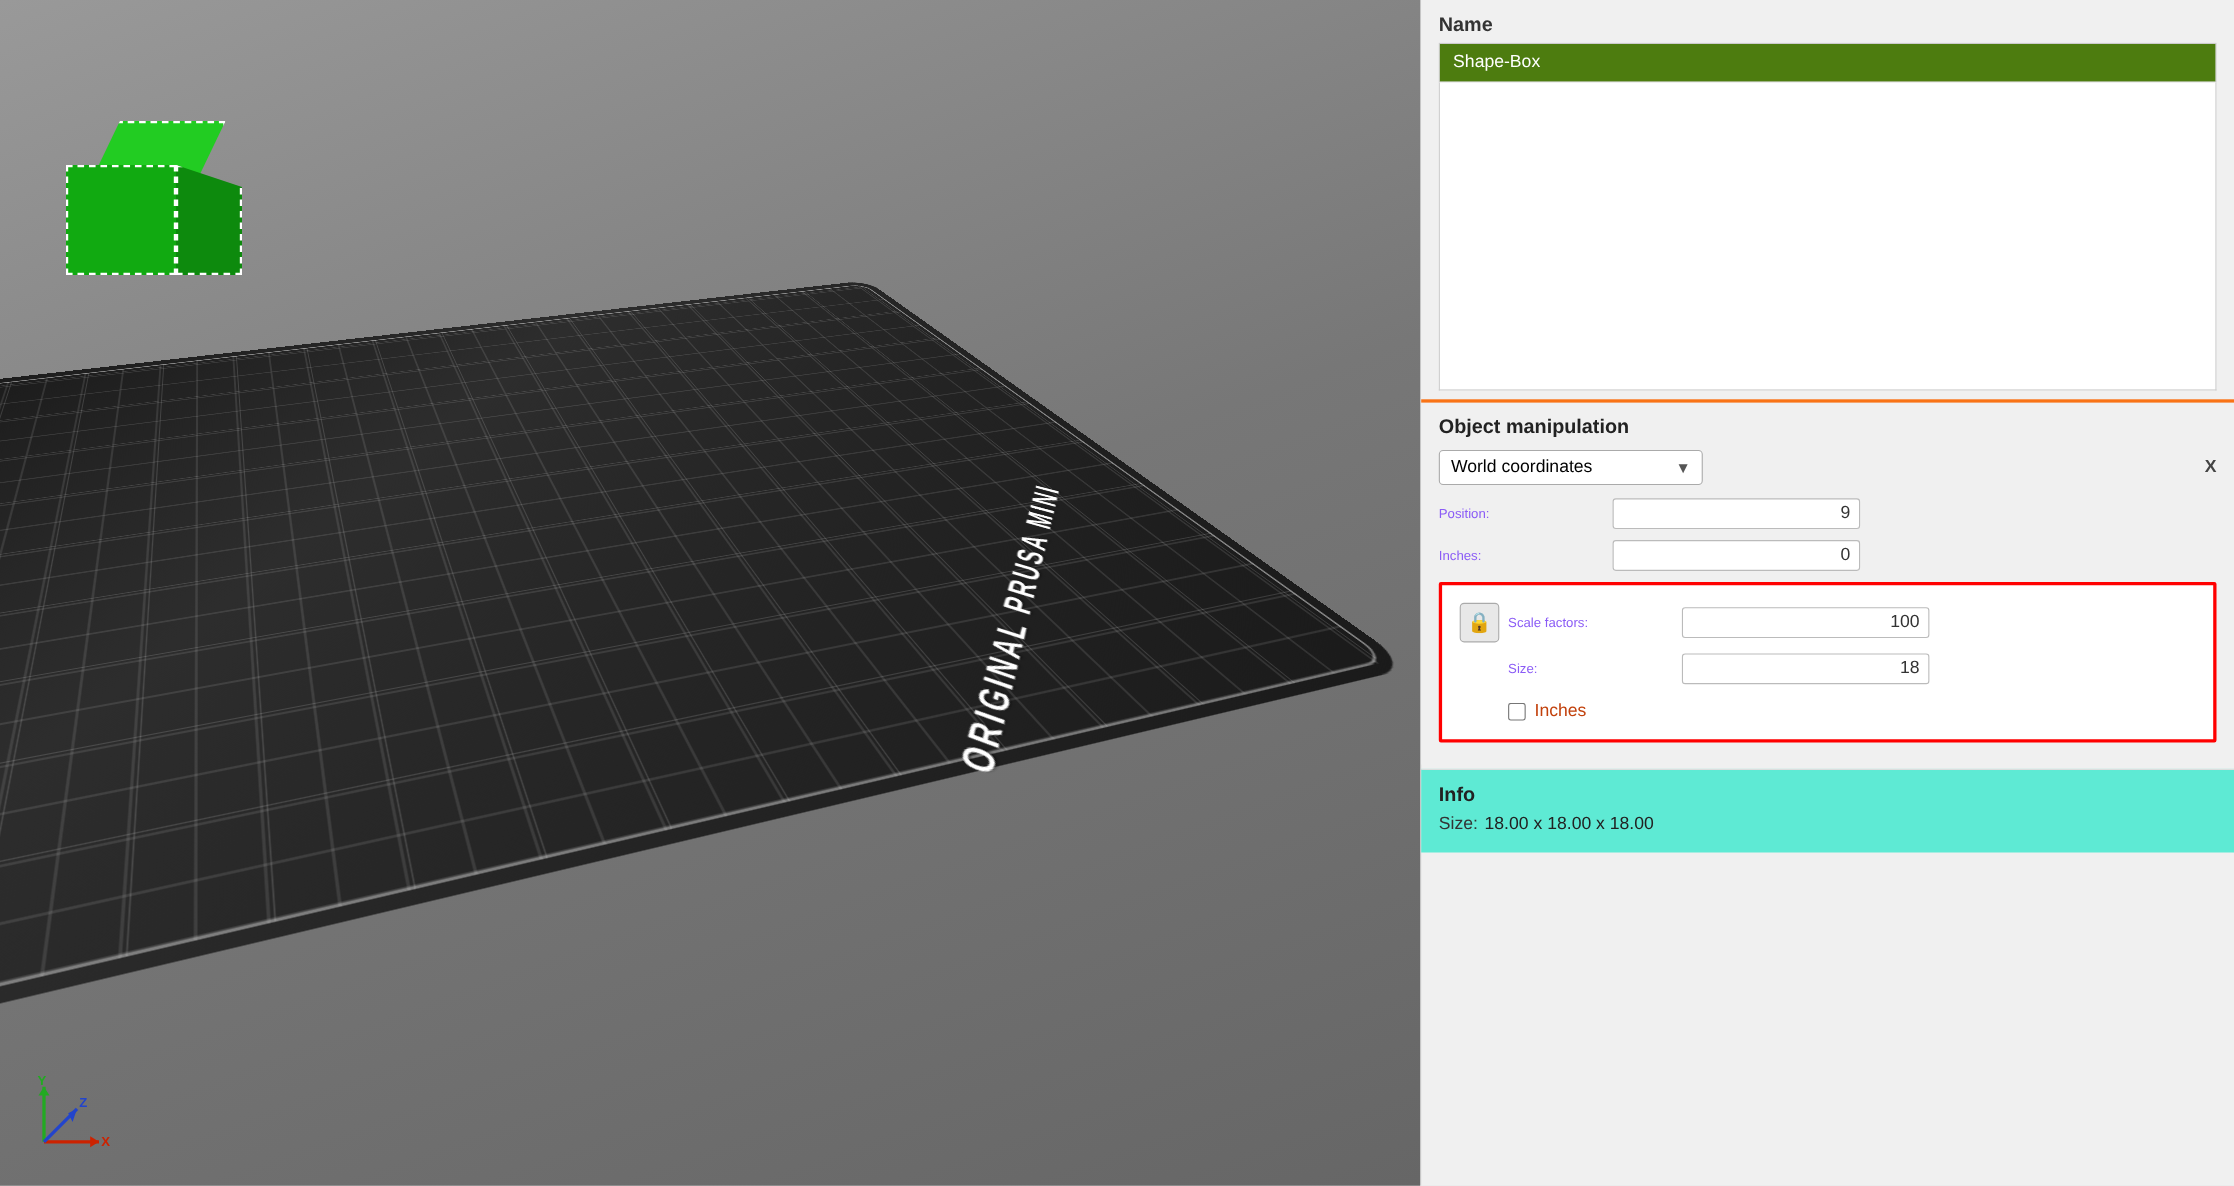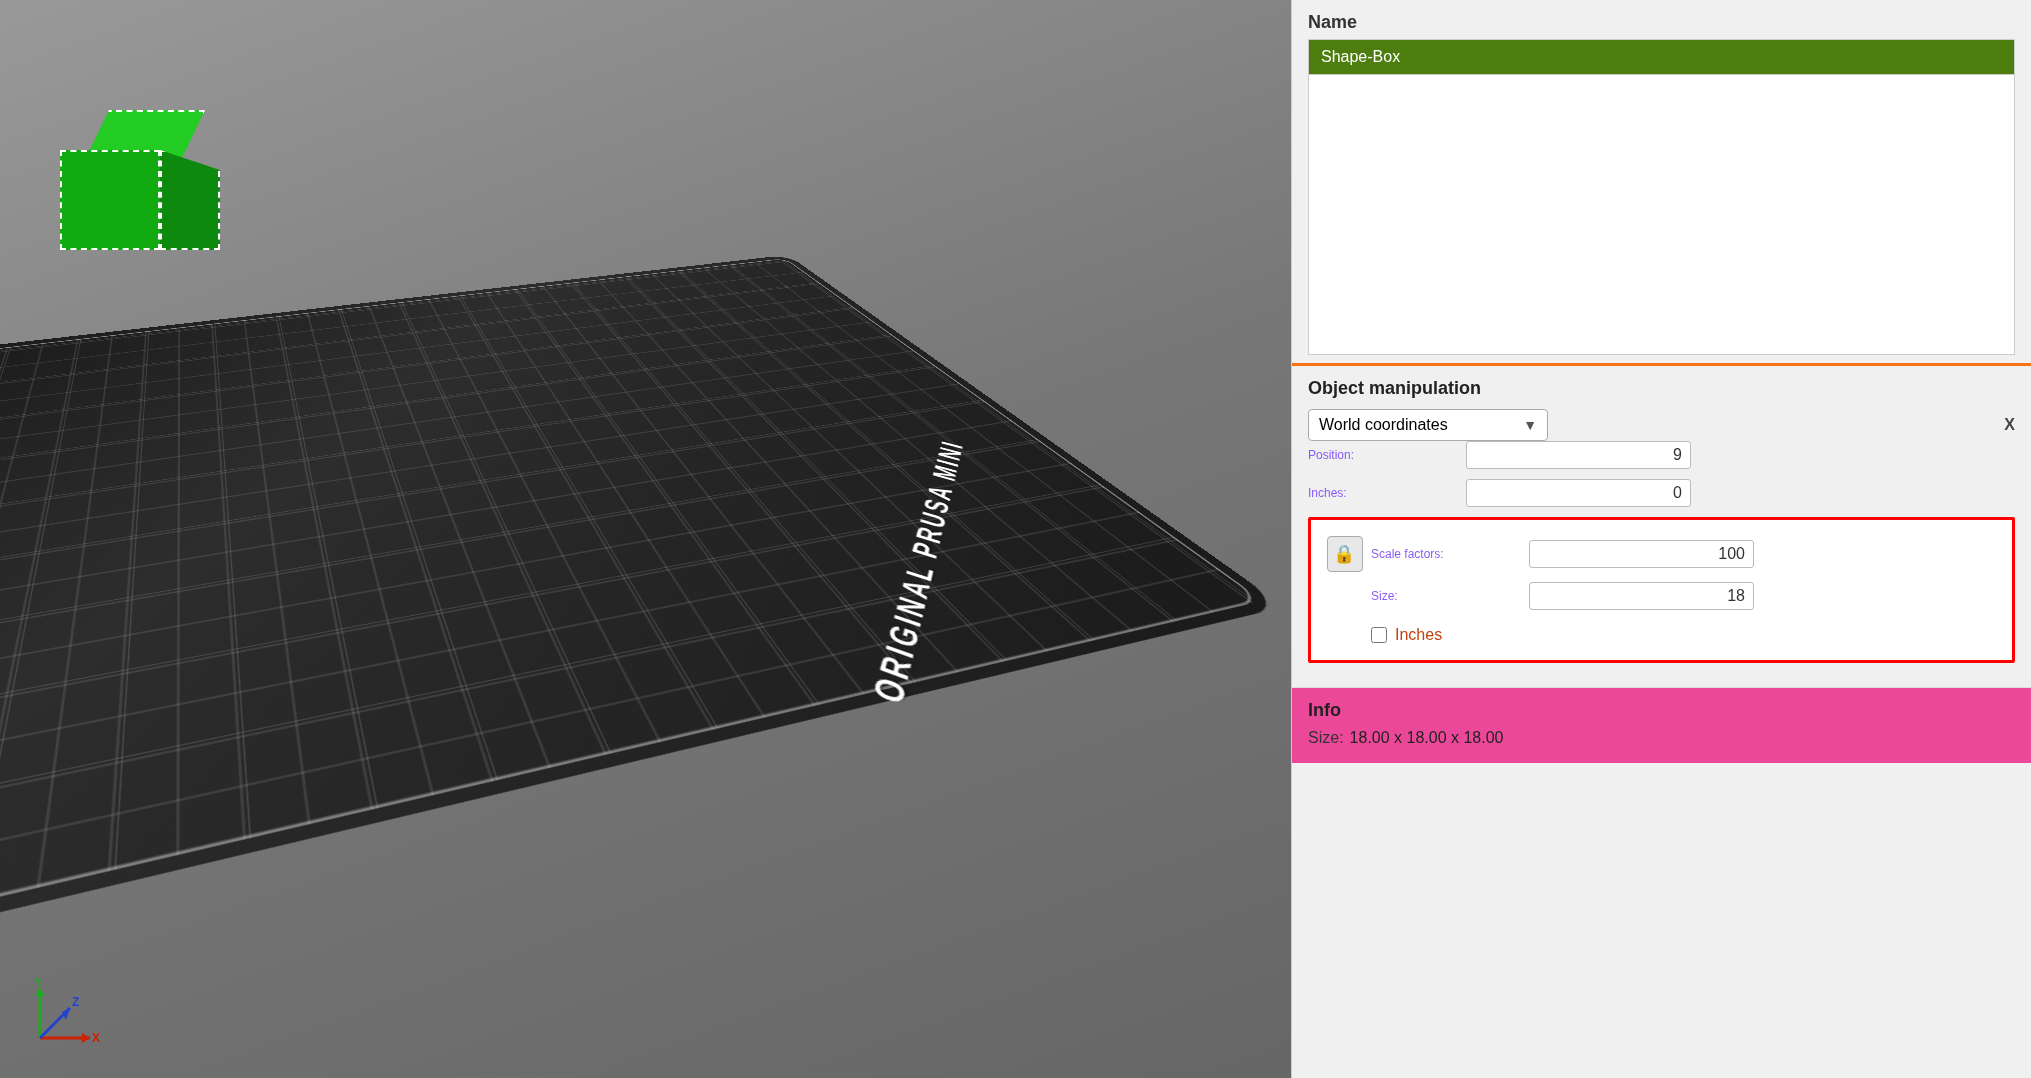--- a/index.html
+++ b/index.html
@@ -178,20 +178,21 @@
       font-size: 18px;
       font-weight: bold;
       color: #222;
       margin-bottom: 10px;
     }
 
     
     #coords-row {
       display: flex;
       align-items: center;
+      margin-bottom: 12px;
       gap: 8px;
     }
 
     #world-coords-dropdown {
       display: flex;
       align-items: center;
       background: white;
       border: 1px solid #aaa;
       border-radius: 4px;
       padding: 6px 10px;
@@ -286,21 +287,21 @@
     }
 
     #inches-label {
       font-size: 16px;
       color: #c2410c;
     }
 
     
     #info-section {
       padding: 12px 16px;
-      background: #ec4899;
+      background: #5eead4;
       border-top: 1px solid #ddd;
       margin-top: 4px;
     }
 
     #info-title {
       font-size: 18px;
       font-weight: bold;
       color: #222;
       margin-bottom: 8px;
     }

